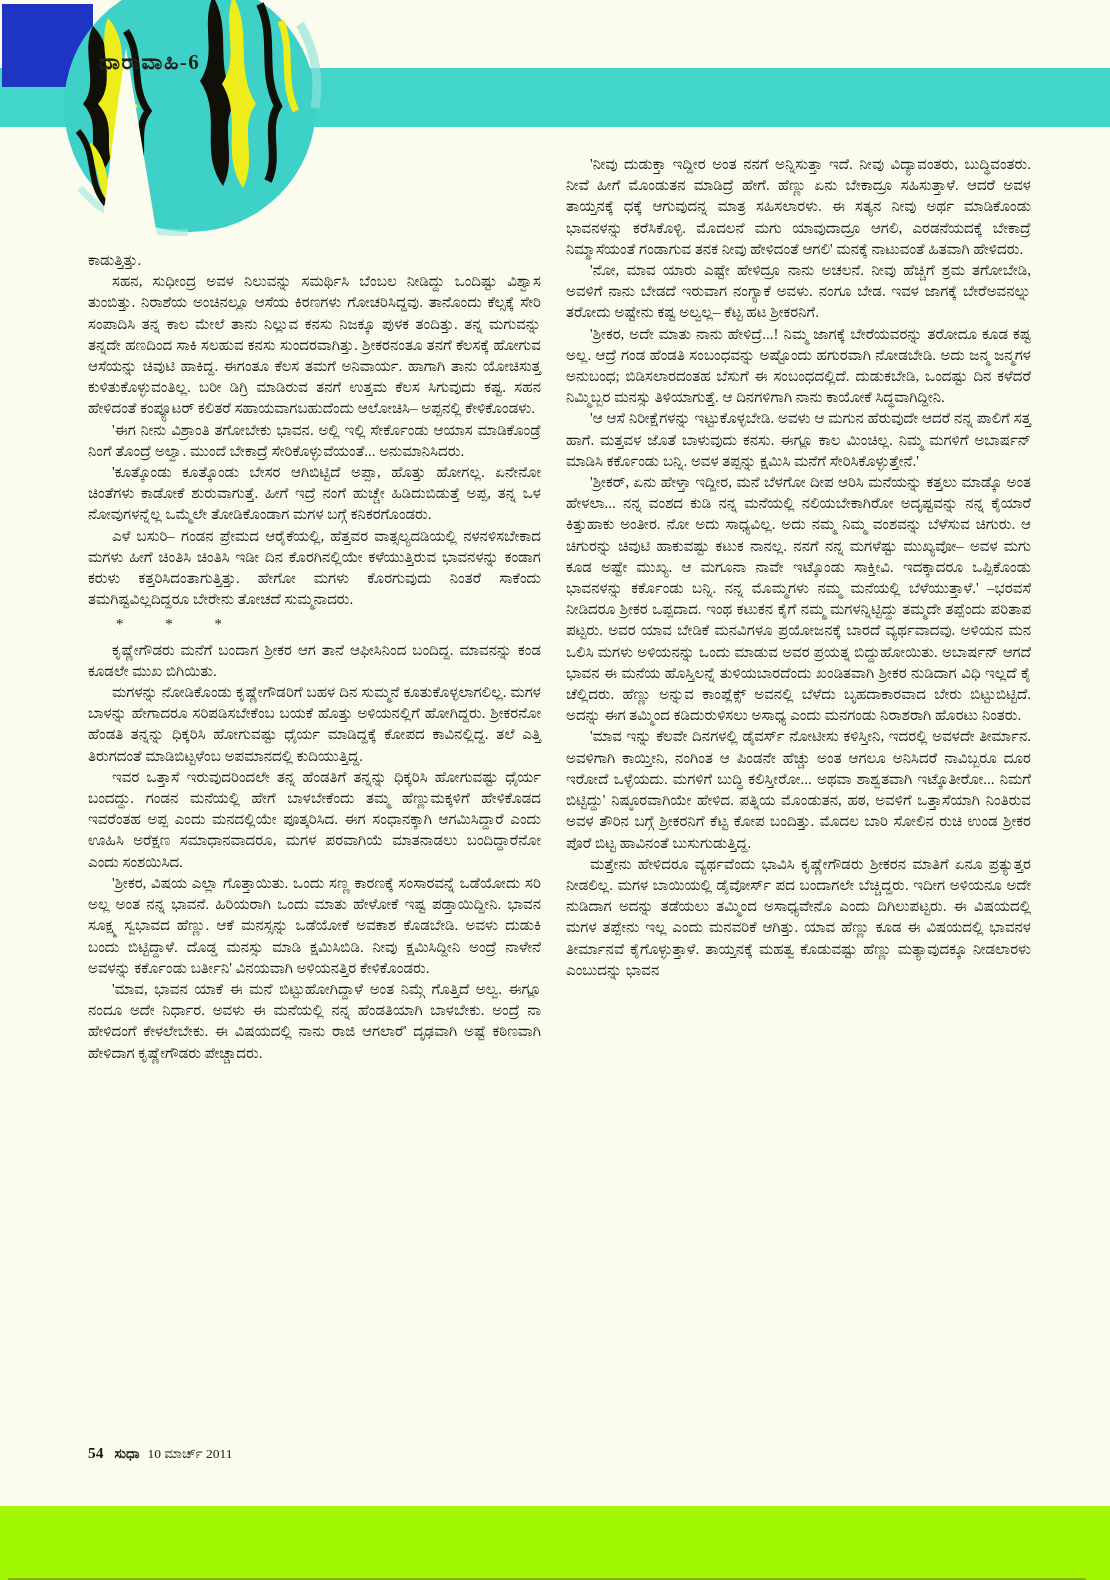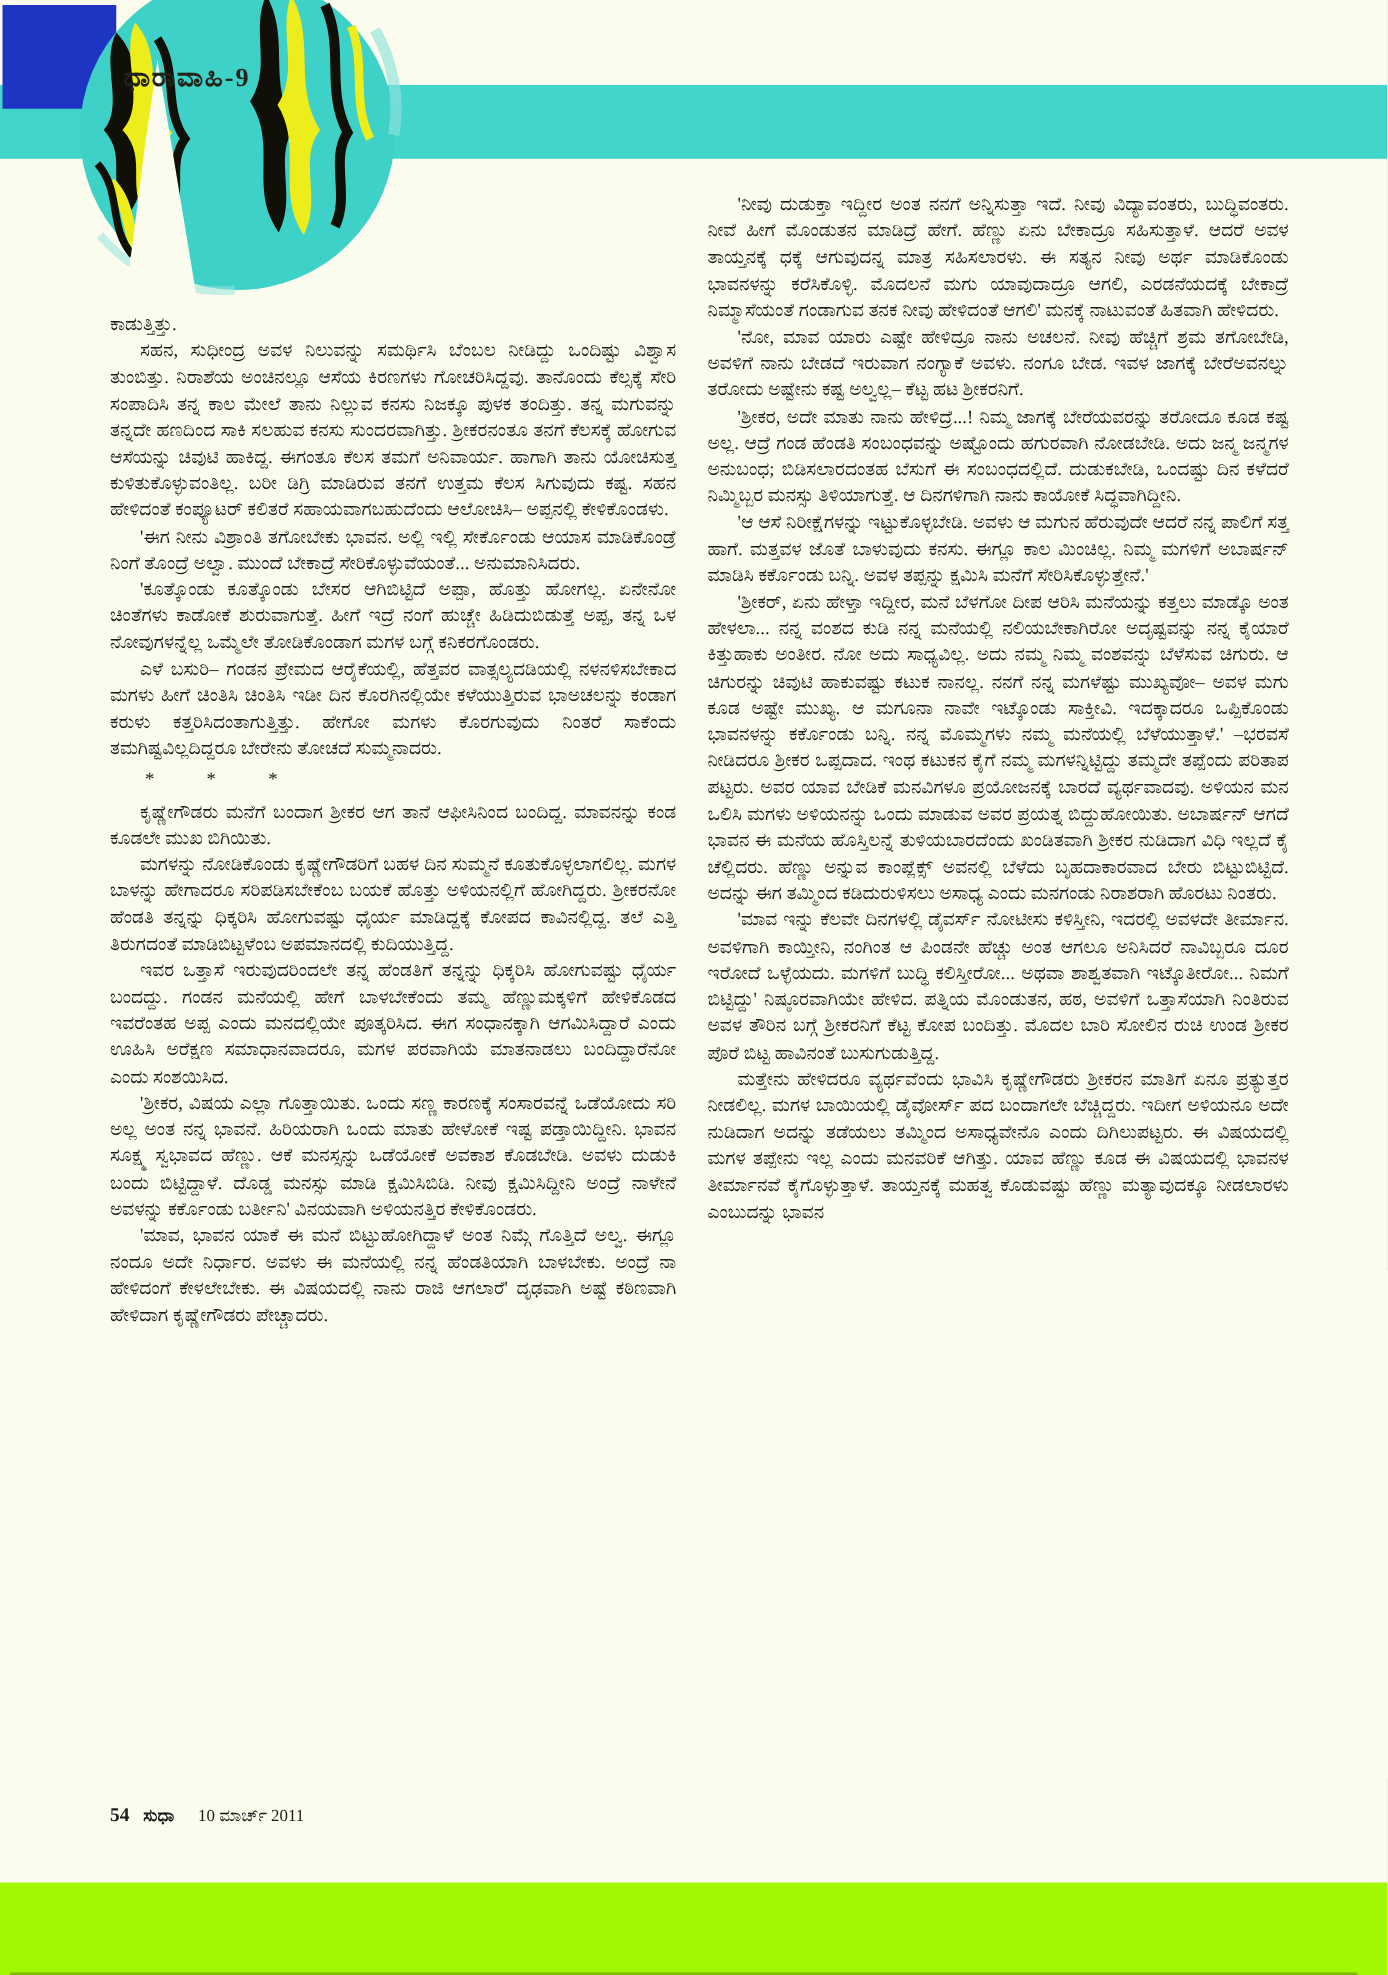--- a/index.html
+++ b/index.html
@@ -53,42 +53,42 @@
     letter-spacing:2px;
     font-size:15px;
     color:#181818;
   }
   .footer {
     position:absolute; left:88px; top:1444px;
     font-size:13.5px; color:#1b1b1b;
     white-space:nowrap;
   }
   .footer .pageno { font-weight:bold; font-size:15.5px; margin-right:11px; }
-  .footer .mag    { font-weight:bold; margin-right:19px; }
+  .footer .mag    { font-weight:bold; margin-right:8px; }
   .band-green {
     position:absolute; left:0; top:1506px;
     width:1110px; height:74px;
     background:#a2f802;
   }
   .band-green .bottom-edge {
     position:absolute; left:8px; bottom:0;
     width:1078px; height:2px;
     background:#6f9d04; opacity:0.7;
   }
 </style>
 </head>
 <body>
 
 <div class="page">
 
   <div class="band-cyan"></div>
   <div class="square-blue"></div>
   <div class="rule-blue"></div>
 
-  <div class="series-title">ಧಾರಾವಾಹಿ-9</div>
+  <div class="series-title">ಧಾರಾವಾಹಿ-6</div>
 
   <div class="art">
     <svg width="300" height="246" viewBox="0 0 300 246">
       <circle cx="152" cy="110" r="126" fill="#3ed1c7"></circle>
       <path d="M262,28 A126,126 0 0 1 277,112" stroke="#8fe4dc" stroke-width="9" fill="none" opacity="0.65"></path>
       <path d="M42,192 A126,126 0 0 0 150,236" stroke="#8fe4dc" stroke-width="7" fill="none" opacity="0.55"></path>
       <g>
         <path d="M55,30 C80,55 60,85 85,105 C65,125 85,150 65,175 C45,150 65,130 45,108 C62,88 42,55 55,30 Z" fill="#101008"></path>
         <path d="M70,22 C95,50 75,85 100,110 C80,132 100,158 82,182 C60,155 82,132 60,108 C80,86 58,50 70,22 Z" fill="#eded1c"></path>
         <path d="M88,35 C105,60 92,90 110,115 C95,135 110,160 96,180" fill="none" stroke="#101008" stroke-width="7"></path>
@@ -104,21 +104,21 @@
       <polygon points="88,52 120,246 62,246 78,120" fill="#fcfcee"></polygon>
     </svg>
   </div>
 
   <div class="col col-left">
     <div class="group-a">
         <p class="para">ಕಾಡುತ್ತಿತ್ತು.</p>
         <p class="para">ಸಹನ, ಸುಧೀಂದ್ರ ಅವಳ ನಿಲುವನ್ನು ಸಮರ್ಥಿಸಿ ಬೆಂಬಲ ನೀಡಿದ್ದು ಒಂದಿಷ್ಟು ವಿಶ್ವಾಸ ತುಂಬಿತ್ತು. ನಿರಾಶೆಯ ಅಂಚಿನಲ್ಲೂ ಆಸೆಯ ಕಿರಣಗಳು ಗೋಚರಿಸಿದ್ದವು. ತಾನೊಂದು ಕೆಲ್ಸಕ್ಕೆ ಸೇರಿ ಸಂಪಾದಿಸಿ ತನ್ನ ಕಾಲ ಮೇಲೆ ತಾನು ನಿಲ್ಲುವ ಕನಸು ನಿಜಕ್ಕೂ ಪುಳಕ ತಂದಿತ್ತು. ತನ್ನ ಮಗುವನ್ನು ತನ್ನದೇ ಹಣದಿಂದ ಸಾಕಿ ಸಲಹುವ ಕನಸು ಸುಂದರವಾಗಿತ್ತು. ಶ್ರೀಕರನಂತೂ ತನಗೆ ಕೆಲಸಕ್ಕೆ ಹೋಗುವ ಆಸೆಯನ್ನು ಚಿವುಟಿ ಹಾಕಿದ್ದ. ಈಗಂತೂ ಕೆಲಸ ತಮಗೆ ಅನಿವಾರ್ಯ. ಹಾಗಾಗಿ ತಾನು ಯೋಚಿಸುತ್ತ ಕುಳಿತುಕೊಳ್ಳುವಂತಿಲ್ಲ. ಬರೀ ಡಿಗ್ರಿ ಮಾಡಿರುವ ತನಗೆ ಉತ್ತಮ ಕೆಲಸ ಸಿಗುವುದು ಕಷ್ಟ. ಸಹನ ಹೇಳಿದಂತೆ ಕಂಪ್ಯೂಟರ್ ಕಲಿತರೆ ಸಹಾಯವಾಗಬಹುದೆಂದು ಆಲೋಚಿಸಿ– ಅಪ್ಪನಲ್ಲಿ ಕೇಳಿಕೊಂಡಳು.</p>
         <p class="para">'ಈಗ ನೀನು ವಿಶ್ರಾಂತಿ ತಗೋಬೇಕು ಭಾವನ. ಅಲ್ಲಿ ಇಲ್ಲಿ ಸೇರ್ಕೊಂಡು ಆಯಾಸ ಮಾಡಿಕೊಂಡ್ರೆ ನಿಂಗೆ ತೊಂದ್ರೆ ಅಲ್ವಾ. ಮುಂದೆ ಬೇಕಾದ್ರೆ ಸೇರಿಕೊಳ್ಳುವೆಯಂತೆ... ಅನುಮಾನಿಸಿದರು.</p>
         <p class="para">'ಕೂತ್ಕೊಂಡು ಕೂತ್ಕೊಂಡು ಬೇಸರ ಆಗಿಬಿಟ್ಟಿದೆ ಅಪ್ಪಾ, ಹೊತ್ತು ಹೋಗಲ್ಲ. ಏನೇನೋ ಚಿಂತೆಗಳು ಕಾಡೋಕೆ ಶುರುವಾಗುತ್ತೆ. ಹೀಗೆ ಇದ್ರೆ ನಂಗೆ ಹುಚ್ಚೇ ಹಿಡಿದುಬಿಡುತ್ತೆ ಅಪ್ಪ, ತನ್ನ ಒಳ ನೋವುಗಳನ್ನೆಲ್ಲ ಒಮ್ಮೆಲೇ ತೋಡಿಕೊಂಡಾಗ ಮಗಳ ಬಗ್ಗೆ ಕನಿಕರಗೊಂಡರು.</p>
-        <p class="para">ಎಳೆ ಬಸುರಿ– ಗಂಡನ ಪ್ರೇಮದ ಆರೈಕೆಯಲ್ಲಿ, ಹೆತ್ತವರ ವಾತ್ಸಲ್ಯದಡಿಯಲ್ಲಿ ನಳನಳಿಸಬೇಕಾದ ಮಗಳು ಹೀಗೆ ಚಿಂತಿಸಿ ಚಿಂತಿಸಿ ಇಡೀ ದಿನ ಕೊರಗಿನಲ್ಲಿಯೇ ಕಳೆಯುತ್ತಿರುವ ಭಾಅಚಲನ್ನು ಕಂಡಾಗ ಕರುಳು ಕತ್ತರಿಸಿದಂತಾಗುತ್ತಿತ್ತು. ಹೇಗೋ ಮಗಳು ಕೊರಗುವುದು ನಿಂತರೆ ಸಾಕೆಂದು ತಮಗಿಷ್ಟವಿಲ್ಲದಿದ್ದರೂ ಬೇರೇನು ತೋಚದೆ ಸುಮ್ಮನಾದರು.</p>
+        <p class="para">ಎಳೆ ಬಸುರಿ– ಗಂಡನ ಪ್ರೇಮದ ಆರೈಕೆಯಲ್ಲಿ, ಹೆತ್ತವರ ವಾತ್ಸಲ್ಯದಡಿಯಲ್ಲಿ ನಳನಳಿಸಬೇಕಾದ ಮಗಳು ಹೀಗೆ ಚಿಂತಿಸಿ ಚಿಂತಿಸಿ ಇಡೀ ದಿನ ಕೊರಗಿನಲ್ಲಿಯೇ ಕಳೆಯುತ್ತಿರುವ ಭಾವನಳನ್ನು ಕಂಡಾಗ ಕರುಳು ಕತ್ತರಿಸಿದಂತಾಗುತ್ತಿತ್ತು. ಹೇಗೋ ಮಗಳು ಕೊರಗುವುದು ನಿಂತರೆ ಸಾಕೆಂದು ತಮಗಿಷ್ಟವಿಲ್ಲದಿದ್ದರೂ ಬೇರೇನು ತೋಚದೆ ಸುಮ್ಮನಾದರು.</p>
       </div>
     <div class="stars">* * *</div>
     <div class="group-b">
         <p class="para">ಕೃಷ್ಣೇಗೌಡರು ಮನೆಗೆ ಬಂದಾಗ ಶ್ರೀಕರ ಆಗ ತಾನೆ ಆಫೀಸಿನಿಂದ ಬಂದಿದ್ದ. ಮಾವನನ್ನು ಕಂಡ ಕೂಡಲೇ ಮುಖ ಬಿಗಿಯಿತು.</p>
         <p class="para">ಮಗಳನ್ನು ನೋಡಿಕೊಂಡು ಕೃಷ್ಣೇಗೌಡರಿಗೆ ಬಹಳ ದಿನ ಸುಮ್ಮನೆ ಕೂತುಕೊಳ್ಳಲಾಗಲಿಲ್ಲ. ಮಗಳ ಬಾಳನ್ನು ಹೇಗಾದರೂ ಸರಿಪಡಿಸಬೇಕೆಂಬ ಬಯಕೆ ಹೊತ್ತು ಅಳಿಯನಲ್ಲಿಗೆ ಹೋಗಿದ್ದರು. ಶ್ರೀಕರನೋ ಹೆಂಡತಿ ತನ್ನನ್ನು ಧಿಕ್ಕರಿಸಿ ಹೋಗುವಷ್ಟು ಧೈರ್ಯ ಮಾಡಿದ್ದಕ್ಕೆ ಕೋಪದ ಕಾವಿನಲ್ಲಿದ್ದ. ತಲೆ ಎತ್ತಿ ತಿರುಗದಂತೆ ಮಾಡಿಬಿಟ್ಟಳೆಂಬ ಅಪಮಾನದಲ್ಲಿ ಕುದಿಯುತ್ತಿದ್ದ.</p>
         <p class="para">ಇವರ ಒತ್ತಾಸೆ ಇರುವುದರಿಂದಲೇ ತನ್ನ ಹೆಂಡತಿಗೆ ತನ್ನನ್ನು ಧಿಕ್ಕರಿಸಿ ಹೋಗುವಷ್ಟು ಧೈರ್ಯ ಬಂದದ್ದು. ಗಂಡನ ಮನೆಯಲ್ಲಿ ಹೇಗೆ ಬಾಳಬೇಕೆಂದು ತಮ್ಮ ಹೆಣ್ಣುಮಕ್ಕಳಿಗೆ ಹೇಳಿಕೊಡದ ಇವರೆಂತಹ ಅಪ್ಪ ಎಂದು ಮನದಲ್ಲಿಯೇ ಪೂತ್ಕರಿಸಿದ. ಈಗ ಸಂಧಾನಕ್ಕಾಗಿ ಆಗಮಿಸಿದ್ದಾರೆ ಎಂದು ಊಹಿಸಿ ಅರೆಕ್ಷಣ ಸಮಾಧಾನವಾದರೂ, ಮಗಳ ಪರವಾಗಿಯೆ ಮಾತನಾಡಲು ಬಂದಿದ್ದಾರೆನೋ ಎಂದು ಸಂಶಯಿಸಿದ.</p>
         <p class="para">'ಶ್ರೀಕರ, ವಿಷಯ ಎಲ್ಲಾ ಗೊತ್ತಾಯಿತು. ಒಂದು ಸಣ್ಣ ಕಾರಣಕ್ಕೆ ಸಂಸಾರವನ್ನೆ ಒಡೆಯೋದು ಸರಿ ಅಲ್ಲ ಅಂತ ನನ್ನ ಭಾವನೆ. ಹಿರಿಯರಾಗಿ ಒಂದು ಮಾತು ಹೇಳೋಕೆ ಇಷ್ಟ ಪಡ್ತಾಯಿದ್ದೀನಿ. ಭಾವನ ಸೂಕ್ಷ್ಮ ಸ್ವಭಾವದ ಹೆಣ್ಣು. ಆಕೆ ಮನಸ್ಸನ್ನು ಒಡೆಯೋಕೆ ಅವಕಾಶ ಕೊಡಬೇಡಿ. ಅವಳು ದುಡುಕಿ ಬಂದು ಬಿಟ್ಟಿದ್ದಾಳೆ. ದೊಡ್ಡ ಮನಸ್ಸು ಮಾಡಿ ಕ್ಷಮಿಸಿಬಿಡಿ. ನೀವು ಕ್ಷಮಿಸಿದ್ದೀನಿ ಅಂದ್ರೆ ನಾಳೇನೆ ಅವಳನ್ನು ಕರ್ಕೊಂಡು ಬರ್ತೀನಿ' ವಿನಯವಾಗಿ ಅಳಿಯನತ್ತಿರ ಕೇಳಿಕೊಂಡರು.</p>
         <p class="para">'ಮಾವ, ಭಾವನ ಯಾಕೆ ಈ ಮನೆ ಬಿಟ್ಟುಹೋಗಿದ್ದಾಳೆ ಅಂತ ನಿಮ್ಗೆ ಗೊತ್ತಿದೆ ಅಲ್ವ. ಈಗ್ಲೂ ನಂದೂ ಅದೇ ನಿರ್ಧಾರ. ಅವಳು ಈ ಮನೆಯಲ್ಲಿ ನನ್ನ ಹೆಂಡತಿಯಾಗಿ ಬಾಳಬೇಕು. ಅಂದ್ರೆ ನಾ ಹೇಳಿದಂಗೆ ಕೇಳಲೇಬೇಕು. ಈ ವಿಷಯದಲ್ಲಿ ನಾನು ರಾಜಿ ಆಗಲಾರೆ' ದೃಢವಾಗಿ ಅಷ್ಟೆ ಕಠಿಣವಾಗಿ ಹೇಳಿದಾಗ ಕೃಷ್ಣೇಗೌಡರು ಪೇಚ್ಚಾದರು.</p>
       </div>
   </div>

